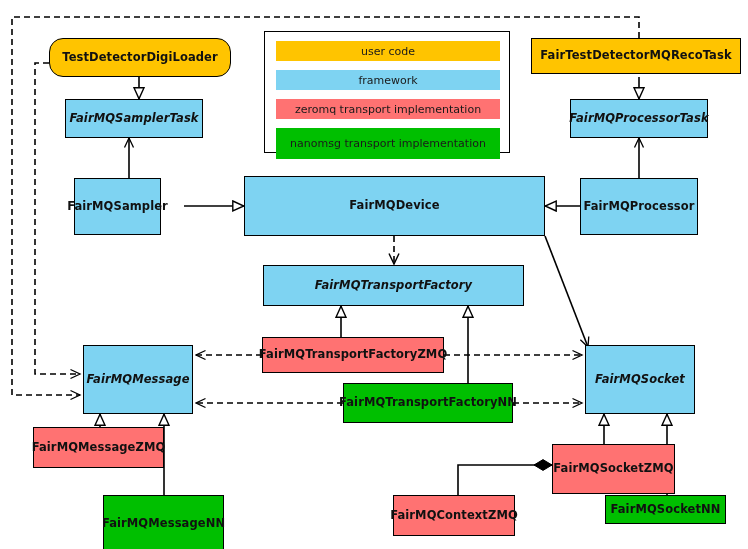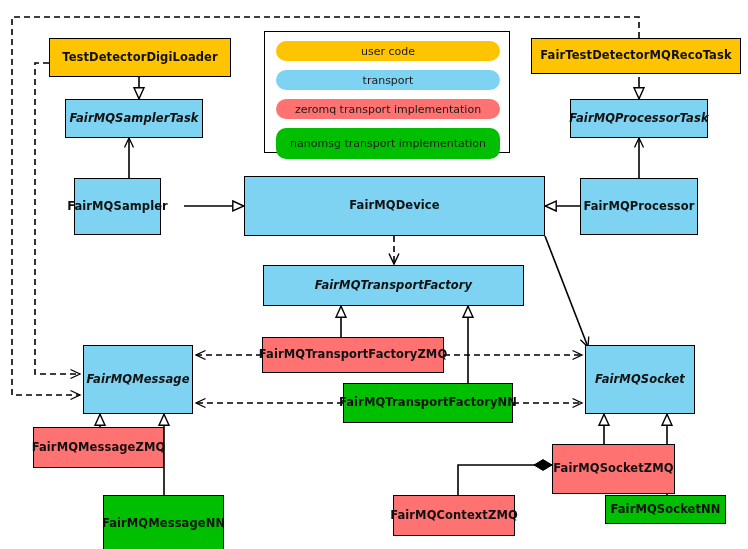--- a/index.html
+++ b/index.html
@@ -9,21 +9,21 @@
   .node{position:absolute;box-sizing:border-box;border:1.6px solid #000;
         display:flex;align-items:center;justify-content:center;text-align:center;
         font-size:11.5px;font-weight:bold;color:#111;letter-spacing:.1px;line-height:1.15;}
   .node.abstract{font-style:italic;}
   .user{background:#FFC400;}
   .fw{background:#7ED3F2;}
   .zmq{background:#FF7272;}
   .nn{background:#00BF00;}
   #legend{position:absolute;box-sizing:border-box;border:1.6px solid #000;background:#fff;}
   .lg-row{position:absolute;display:flex;align-items:center;justify-content:center;
-          font-size:11px;color:#1a1a1a;font-weight:normal;border-radius:10px;}
+          font-size:11px;color:#1a1a1a;font-weight:normal;}
   .lg-user{background:#FFC400;}
   .lg-fw{background:#7ED3F2;}
   .lg-zmq{background:#FF7272;}
   .lg-nn{background:#00BF00;}
 </style>
 </head>
 <body>
 
 <div id="canvas">
 
@@ -87,31 +87,31 @@
 
       <path d="M552,465 L458,465 L458,495" marker-start="url(#blackDiamond)"></path>
     </g>
   </svg>
 
   <div id="legend" style="left:264px;top:31px;width:246px;height:122px;">
     <div class="lg-row lg-user" style="left:11px;top:9px;width:224px;height:20px;">
       <span>user code</span>
     </div>
     <div class="lg-row lg-fw" style="left:11px;top:38px;width:224px;height:20px;">
-      <span>transport</span>
+      <span>framework</span>
     </div>
     <div class="lg-row lg-zmq" style="left:11px;top:67px;width:224px;height:20px;">
       <span>zeromq transport implementation</span>
     </div>
     <div class="lg-row lg-nn" style="left:11px;top:96px;width:224px;height:31px;">
       <span>nanomsg transport implementation</span>
     </div>
   </div>
 
-  <div class="node user" style="left:49px;top:38px;width:182px;height:39px;">
+  <div class="node user" style="left:49px;top:38px;width:182px;height:39px;border-radius:14px;">
     <span>TestDetectorDigiLoader</span>
   </div>
 
   <div class="node fw abstract" style="left:65px;top:99px;width:138px;height:39px;">
     <span>FairMQSamplerTask</span>
   </div>
 
   <div class="node fw" style="left:74px;top:178px;width:87px;height:57px;">
     <span>FairMQSampler</span>
   </div>

